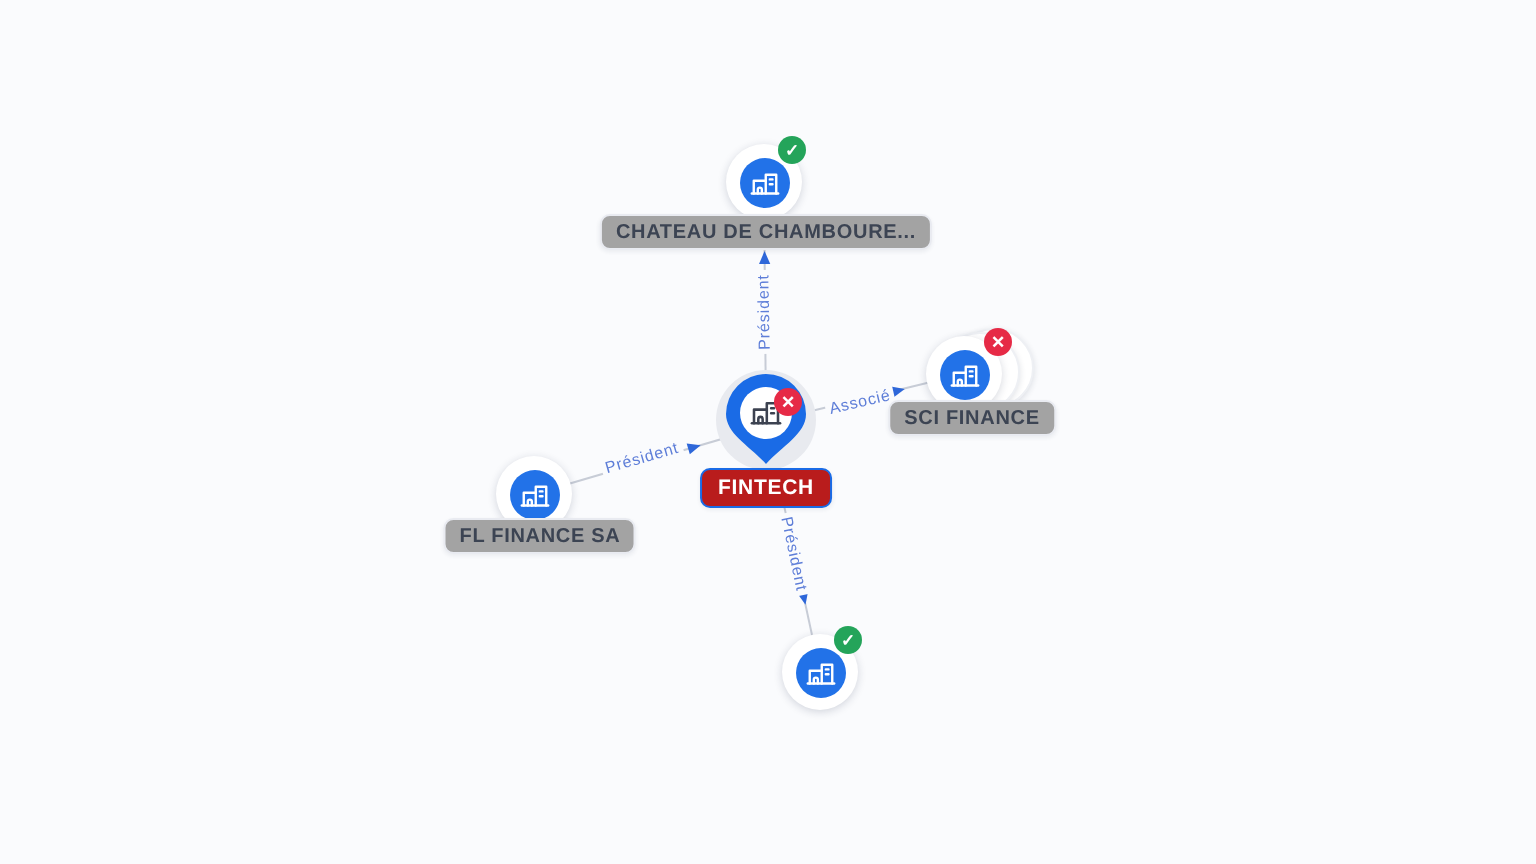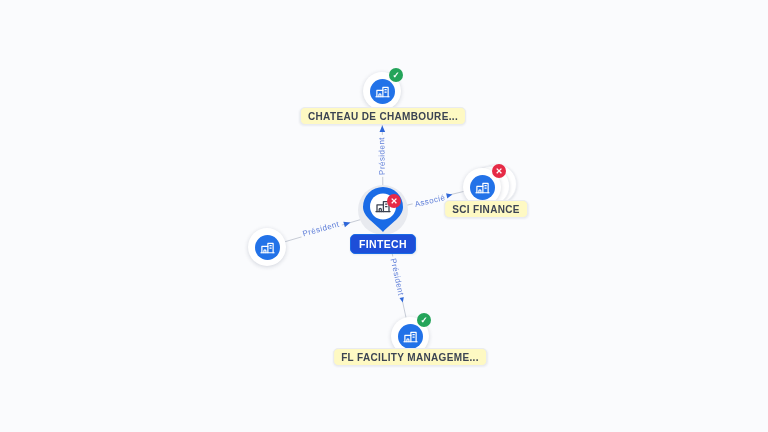--- a/index.html
+++ b/index.html
@@ -37,26 +37,26 @@
   .badge{
     position:absolute;width:14px;height:14px;border-radius:50%;
     display:flex;align-items:center;justify-content:center;
     color:#fff;font-size:8.5px;font-weight:700;line-height:1;z-index:4;
   }
   .badge.green{background:#24a45a;top:-4px;right:-2px;}
   .badge.red{background:#e62a46;top:-4px;right:-5px;}
   
   .nlabel{
     position:absolute;transform:translate(-50%,-50%);z-index:5;white-space:nowrap;
-    background:#fef9c3;border:1px solid #e9ebf1;border-radius:5px;
+    background:#a3a3a3;border:1px solid #e9ebf1;border-radius:5px;
     padding:2.5px 7px;font-size:10px;font-weight:600;letter-spacing:.35px;
     color:#3c4453;box-shadow:0 1px 2px rgba(30,40,70,.07);cursor:pointer;
   }
   .nlabel.primary{
-    background:#1d4ed8;border-color:#1a6be6;color:#fff;
+    background:#b91c1c;border-color:#1a6be6;color:#fff;
     font-size:10.5px;font-weight:700;padding:3px 8px;
   }
   
   .pin{position:absolute;left:361px;top:187px;width:44px;height:46px;z-index:3;cursor:pointer;}
   .pin .bldg{position:absolute;left:14px;top:11px;}
   .pin .badge.red{top:7px;right:4px;left:auto;}
 </style>
 </head>
 <body>
 
@@ -128,34 +128,34 @@
 
   <div class="node" style="left:267px;top:247px;">
     <div class="circle">
       <div class="inner">
         <svg width="15" height="15" viewBox="0 0 20 20" stroke="#fff">
             <use href="#bldg"></use>
           </svg>
       </div>
     </div>
   </div>
+  <div class="nlabel" style="left:270px;top:268px;">FL FINANCE SA</div>
 
   <div class="node" style="left:410px;top:336px;">
     <div class="circle">
       <div class="inner">
         <svg width="15" height="15" viewBox="0 0 20 20" stroke="#fff">
             <use href="#bldg"></use>
           </svg>
       </div>
       <div class="badge green">
           <span>✓</span>
         </div>
     </div>
   </div>
-  <div class="nlabel" style="left:410px;top:357px;">FL FACILITY MANAGEME...</div>
 
   <div class="pin">
     <svg width="44" height="46" viewBox="0 0 44 46">
       <path d="M22 45 C 14 36, 2 30, 2 20 A 20 20 0 1 1 42 20 C 42 30, 30 36, 22 45 Z" fill="#1a6be6"></path>
       <circle cx="22" cy="19.5" r="13" fill="#ffffff"></circle>
     </svg>
     <svg class="bldg" width="16" height="16" viewBox="0 0 20 20" stroke="#3c4250">
         <use href="#bldg"></use>
       </svg>
     <div class="badge red">

